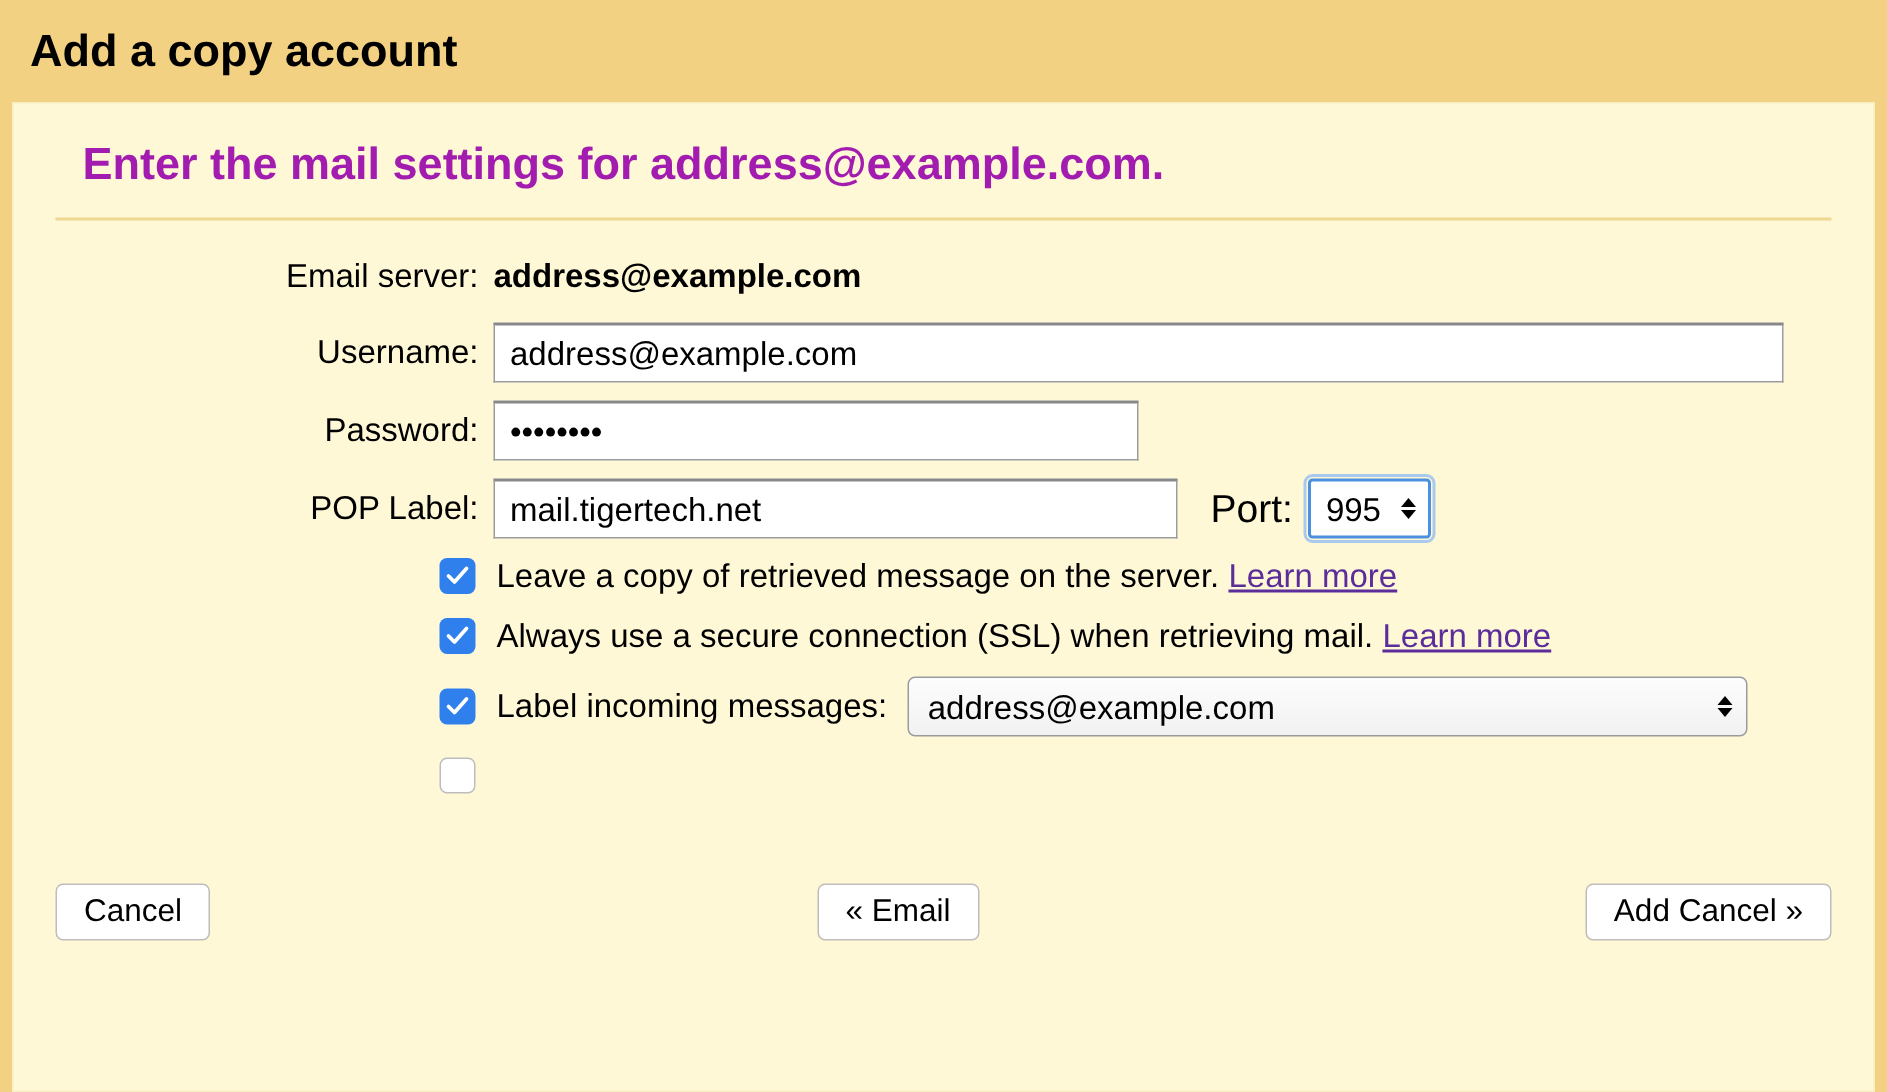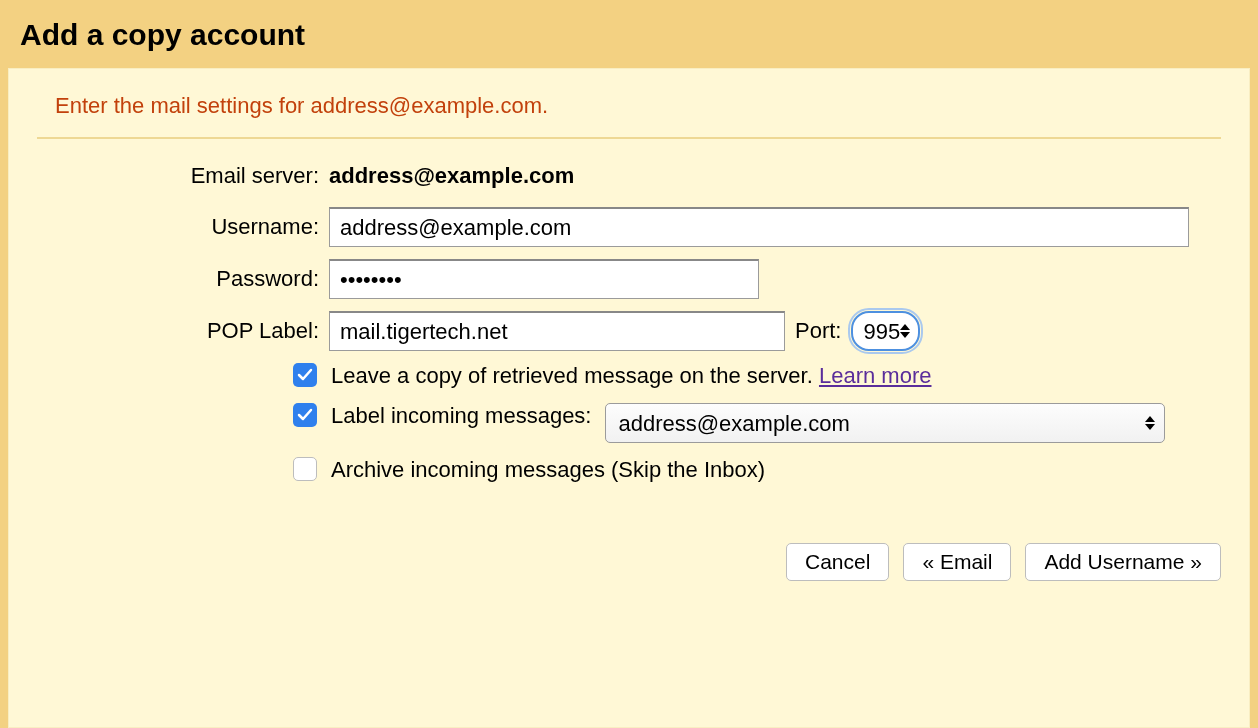--- a/index.html
+++ b/index.html
@@ -24,23 +24,23 @@
       color: #000;
     }
     .inner {
       background: #fff8d6;
       margin: 0 8px 8px 8px;
       height: 660px;
       padding: 24px 28px 20px 28px;
       border: 1px solid #f9eec2;
     }
     .subtitle {
-      font-size: 22px;
-      font-weight: normal;
-      color: #c2410c;
+      font-size: 30px;
+      font-weight: bold;
+      color: #a21caf;
       margin: 0 0 18px 18px;
     }
     .divider {
       border: none;
       border-top: 2px solid #eed894;
       margin: 0 0 18px 0;
     }
     .form-row {
       display: flex;
       align-items: center;
@@ -68,29 +68,30 @@
       padding: 6px 10px;
       border: 1px solid #9b9b9b;
       border-top: 2px solid #888;
       background: #fff;
       height: 40px;
     }
     .username-input { width: 860px; }
     .password-input { width: 430px; }
     .pop-input { width: 456px; }
     .port-label {
-      font-size: 22px;
+      font-size: 26px;
+      margin-left: 12px;
     }
     .port-select {
       font-size: 22px;
       font-family: Arial, Helvetica, sans-serif;
       height: 40px;
-      padding: 2px 18px 2px 10px;
+      padding: 2px 31px 2px 10px;
       border: 2px solid #4d90e0;
-      border-radius: 18px;
+      border-radius: 3px;
       background: #fff;
       outline: 2px solid #aac9ee;
       outline-offset: 1px;
       appearance: none;
       position: relative;
     }
     .select-wrap {
       position: relative;
       display: inline-block;
     }
@@ -120,20 +121,21 @@
       border-bottom: 6px solid #000;
     }
     .select-arrows .down {
       width: 0; height: 0;
       border-left: 5px solid transparent;
       border-right: 5px solid transparent;
       border-top: 6px solid #000;
     }
     .check-row {
       display: flex;
+      align-items: center;
       margin: 0 0 14px 0;
       padding-left: 256px;
       font-size: 22px;
       gap: 14px;
     }
     .checkbox {
       width: 24px;
       height: 24px;
       border-radius: 5px;
       flex-shrink: 0;
@@ -167,21 +169,21 @@
       height: 40px;
       width: 560px;
       padding: 4px 28px 4px 12px;
       border: 1px solid #9b9b9b;
       border-radius: 5px;
       background: linear-gradient(#fdfdfd, #f1f1f1);
       appearance: none;
     }
     .btn-row {
       display: flex;
-      justify-content: flex-end;
+      justify-content: space-between;
       gap: 14px;
       margin-top: 60px;
     }
     .btn {
       font-size: 21px;
       font-family: Arial, Helvetica, sans-serif;
       padding: 6px 18px;
       border: 1px solid #bdbdbd;
       border-radius: 5px;
       background: #fff;
@@ -240,20 +242,31 @@
         <svg viewBox="0 0 16 16">
             <path d="M2 8 L6 12 L14 3" stroke="#fff" stroke-width="2.5" fill="none" stroke-linecap="round" stroke-linejoin="round"></path>
           </svg>
       </span>
       <span>
         <span class="check-text">Leave a copy of retrieved message on the server.</span>
         <a class="learn">Learn more</a>
       </span>
     </div>
 
+    <div class="check-row">
+      <span class="checkbox checked">
+        <svg viewBox="0 0 16 16">
+            <path d="M2 8 L6 12 L14 3" stroke="#fff" stroke-width="2.5" fill="none" stroke-linecap="round" stroke-linejoin="round"></path>
+          </svg>
+      </span>
+      <span>
+        <span class="check-text">Always use a secure connection (SSL) when retrieving mail.</span>
+        <a class="learn">Learn more</a>
+      </span>
+    </div>
 
     <div class="check-row">
       <span class="checkbox checked">
         <svg viewBox="0 0 16 16">
             <path d="M2 8 L6 12 L14 3" stroke="#fff" stroke-width="2.5" fill="none" stroke-linecap="round" stroke-linejoin="round"></path>
           </svg>
       </span>
       <span class="check-text">Label incoming messages:</span>
       <span class="select-wrap">
         <select class="label-select">
@@ -261,23 +274,22 @@
         </select>
         <span class="select-arrows">
           <span class="up"></span>
             <span class="down"></span>
         </span>
       </span>
     </div>
 
     <div class="check-row">
       <span class="checkbox unchecked"></span>
-      <span class="check-text">Archive incoming messages (Skip the Inbox)</span>
     </div>
 
     <div class="btn-row">
       <button class="btn">Cancel</button>
       <button class="btn">« Email</button>
-      <button class="btn">Add Username »</button>
+      <button class="btn">Add Cancel »</button>
     </div>
 
   </div>
 </div>
 
 </body></html>

